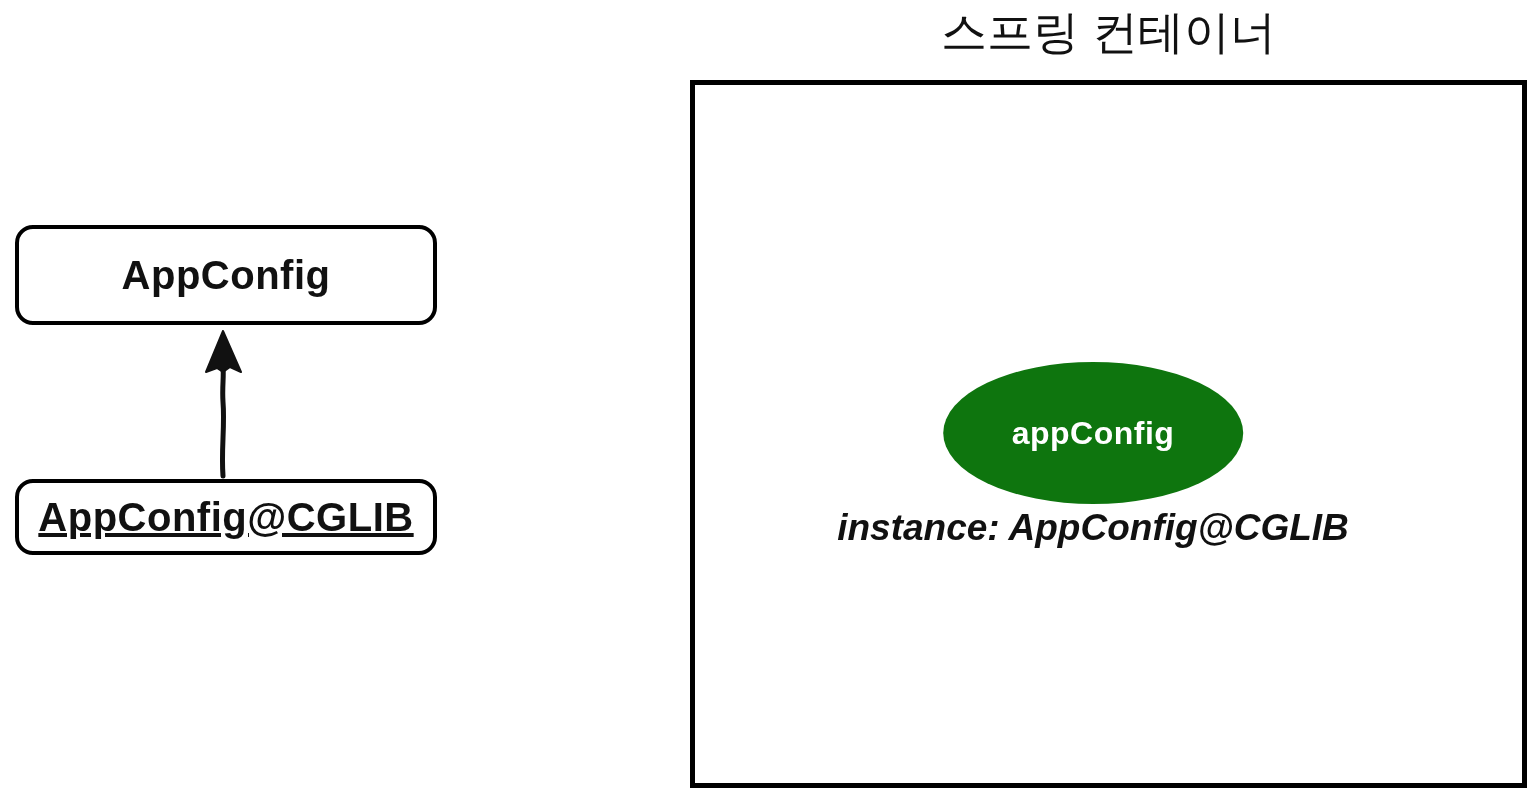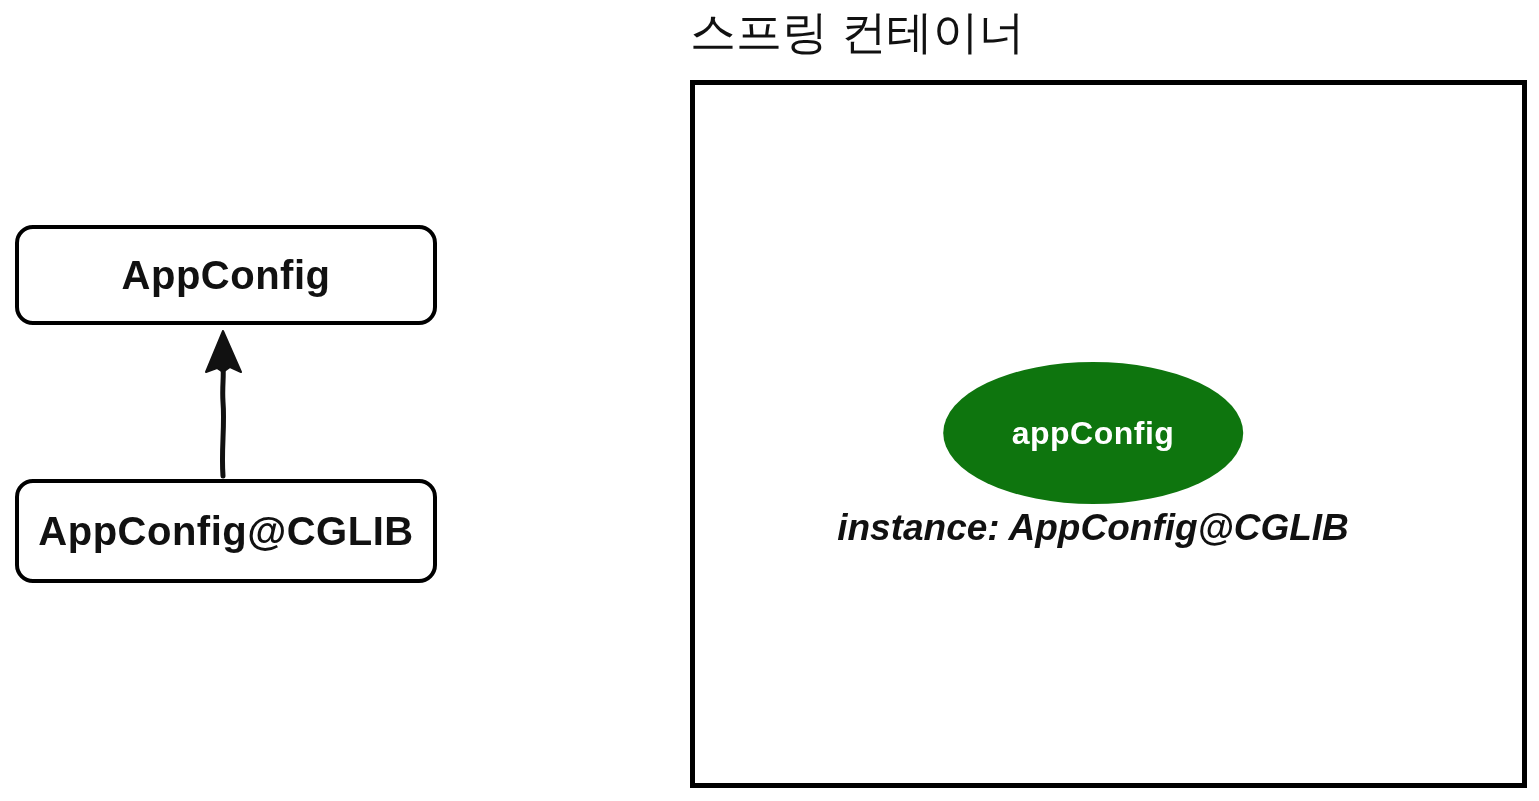--- a/index.html
+++ b/index.html
@@ -34,37 +34,37 @@
     align-items: center;
     justify-content: center;
   }
   .class-box .label {
     font-size: 40px;
     font-weight: bold;
     letter-spacing: 0.5px;
     white-space: nowrap;
   }
   .parent-box { top: 225px; }
-  .child-box  { top: 479px; height: 104px; }
+  .child-box  { top: 479px; height: 76px; text-decoration: underline; }
 
   .inherit-arrow {
     position: absolute;
     left: 198px;
     top: 328px;
     width: 52px;
     height: 152px;
   }
 
   
   .container-title {
     position: absolute;
     left: 690px;
     top: 2px;
     width: 837px;
-    text-align: left;
+    text-align: center;
     font-size: 46px;
     font-weight: 500;
     white-space: nowrap;
   }
   .spring-container {
     position: absolute;
     left: 690px;
     top: 80px;
     width: 837px;
     height: 708px;

